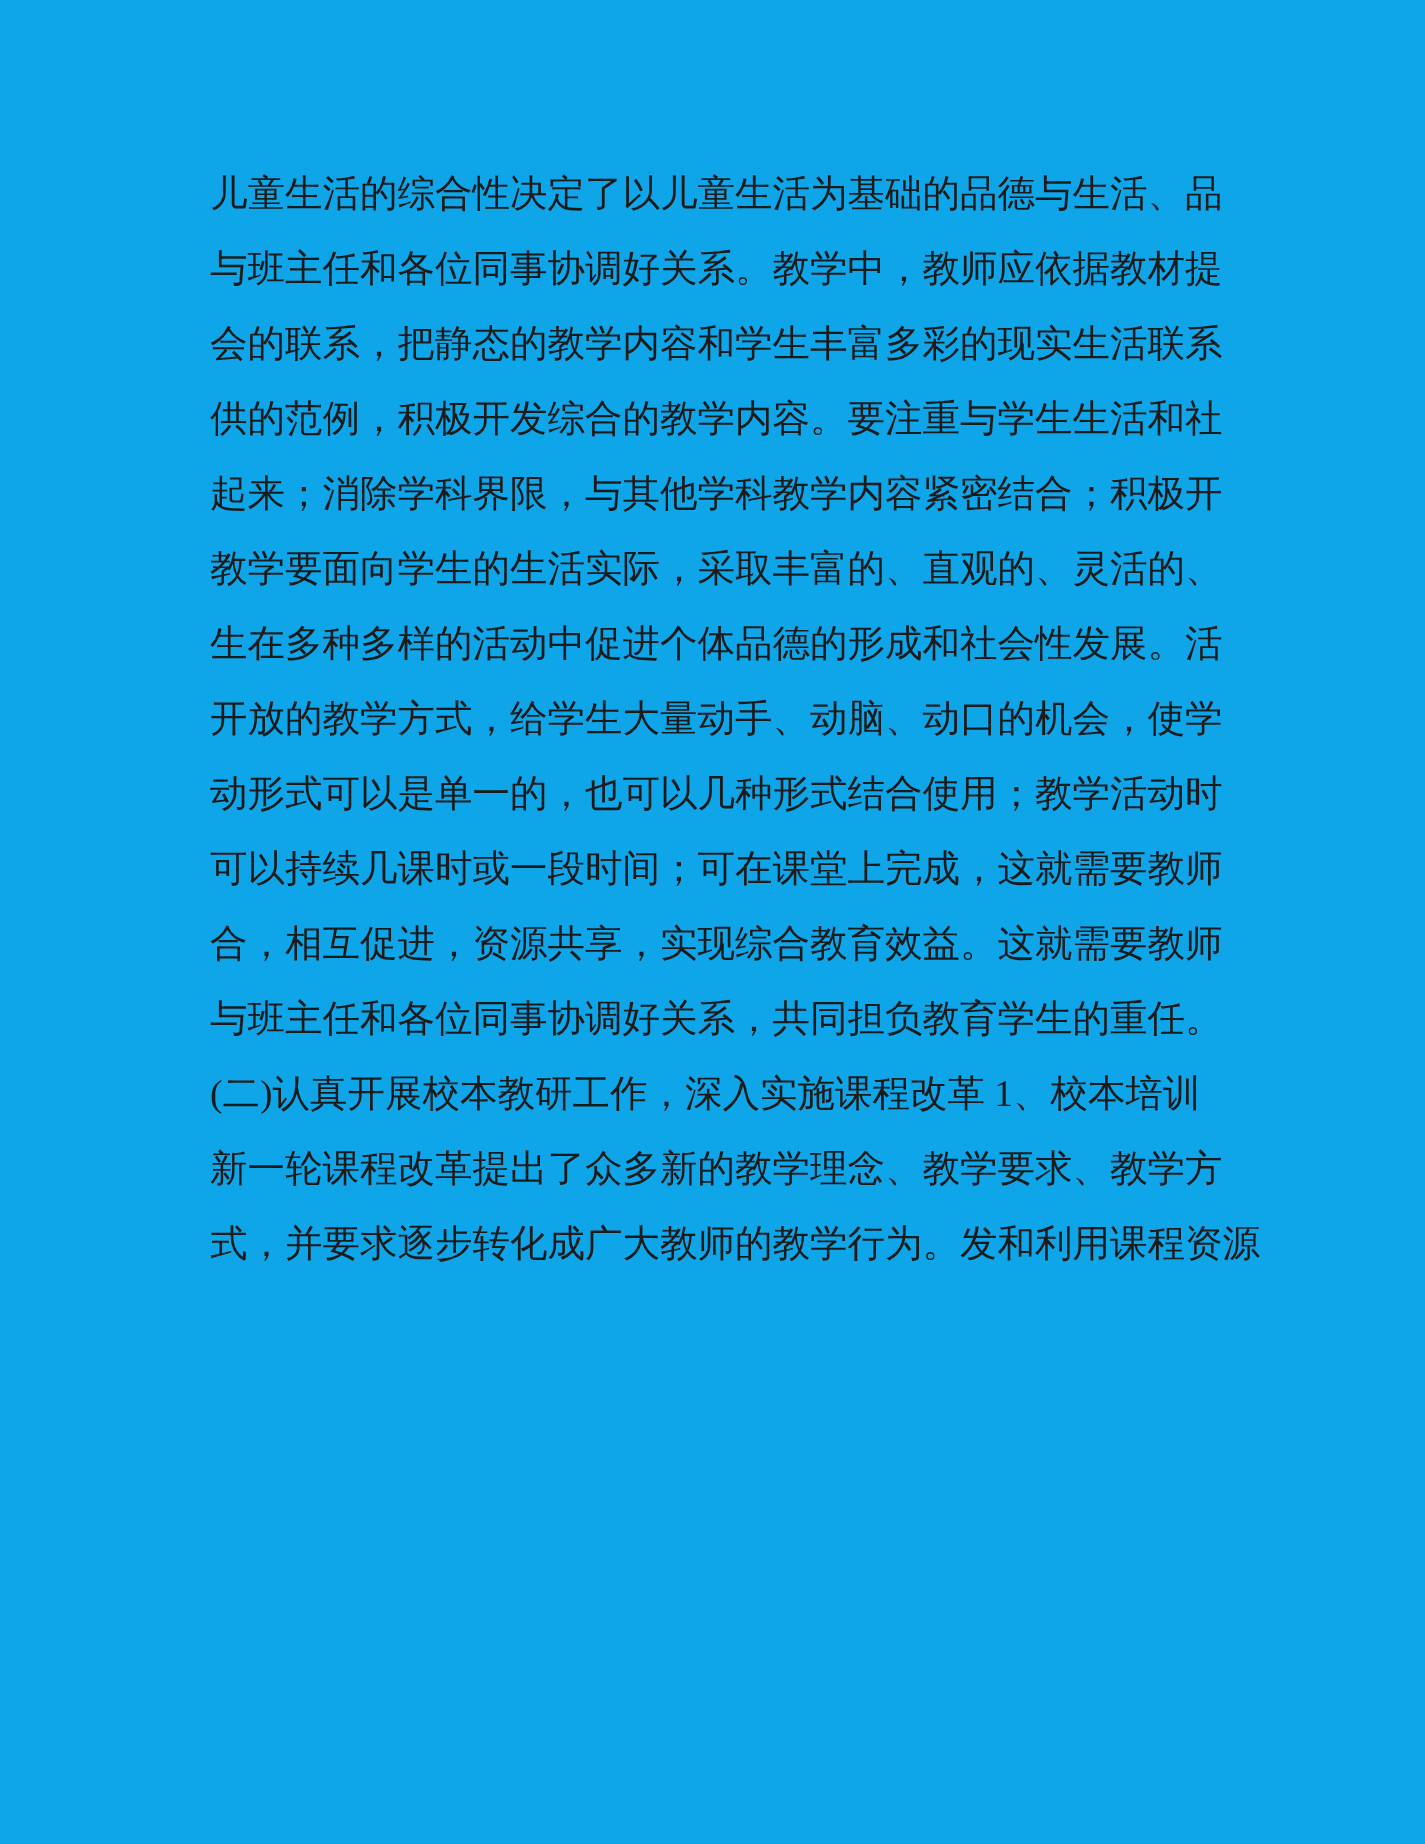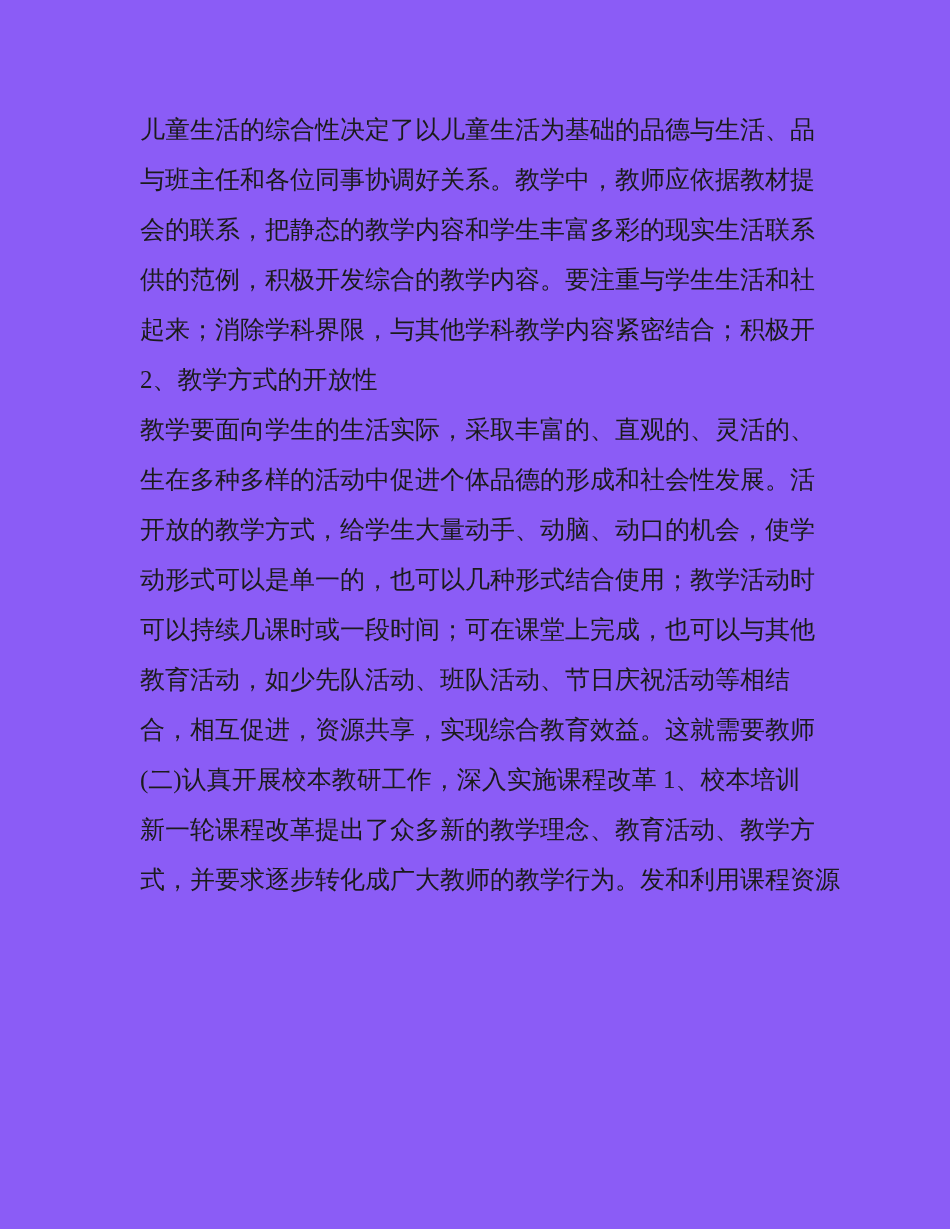--- a/index.html
+++ b/index.html
@@ -11,21 +11,21 @@
     height: 1229px;
     position: relative;
     font-family: "Liberation Serif", "DejaVu Serif", serif;
   }
   .page {
     position: absolute;
     left: 0;
     top: 0;
     width: 950px;
     height: 1229px;
-    background: #8b5cf6;
+    background: #0ea5e9;
     overflow: hidden;
   }
   .textblock {
     position: absolute;
     left: 140px;
     top: 105px;
     width: 690px;
   }
   .line {
     height: 50px;
@@ -39,25 +39,24 @@
 </head>
 <body style="background: rgb(255, 255, 255);">
 
 <div class="page">
   <div class="textblock" style="color: rgb(27, 27, 27);">
       <div class="line">儿童生活的综合性决定了以儿童生活为基础的品德与生活、品</div>
       <div class="line">与班主任和各位同事协调好关系。教学中，教师应依据教材提</div>
       <div class="line">会的联系，把静态的教学内容和学生丰富多彩的现实生活联系</div>
       <div class="line">供的范例，积极开发综合的教学内容。要注重与学生生活和社</div>
       <div class="line">起来；消除学科界限，与其他学科教学内容紧密结合；积极开</div>
-      <div class="line">2、教学方式的开放性</div>
       <div class="line">教学要面向学生的生活实际，采取丰富的、直观的、灵活的、</div>
       <div class="line">生在多种多样的活动中促进个体品德的形成和社会性发展。活</div>
       <div class="line">开放的教学方式，给学生大量动手、动脑、动口的机会，使学</div>
       <div class="line">动形式可以是单一的，也可以几种形式结合使用；教学活动时</div>
-      <div class="line">可以持续几课时或一段时间；可在课堂上完成，也可以与其他</div>
-      <div class="line">教育活动，如少先队活动、班队活动、节日庆祝活动等相结</div>
+      <div class="line">可以持续几课时或一段时间；可在课堂上完成，这就需要教师</div>
       <div class="line">合，相互促进，资源共享，实现综合教育效益。这就需要教师</div>
+      <div class="line">与班主任和各位同事协调好关系，共同担负教育学生的重任。</div>
       <div class="line">(二)认真开展校本教研工作，深入实施课程改革 1、校本培训</div>
-      <div class="line">新一轮课程改革提出了众多新的教学理念、教育活动、教学方</div>
+      <div class="line">新一轮课程改革提出了众多新的教学理念、教学要求、教学方</div>
       <div class="line">式，并要求逐步转化成广大教师的教学行为。发和利用课程资源</div>
     </div>
 </div>
 
 </body></html>

